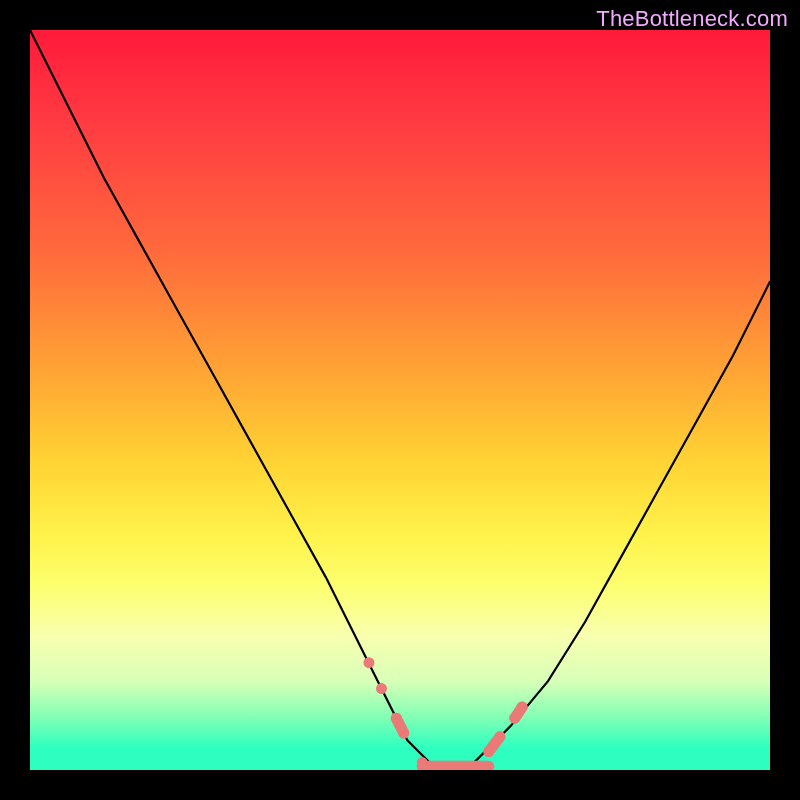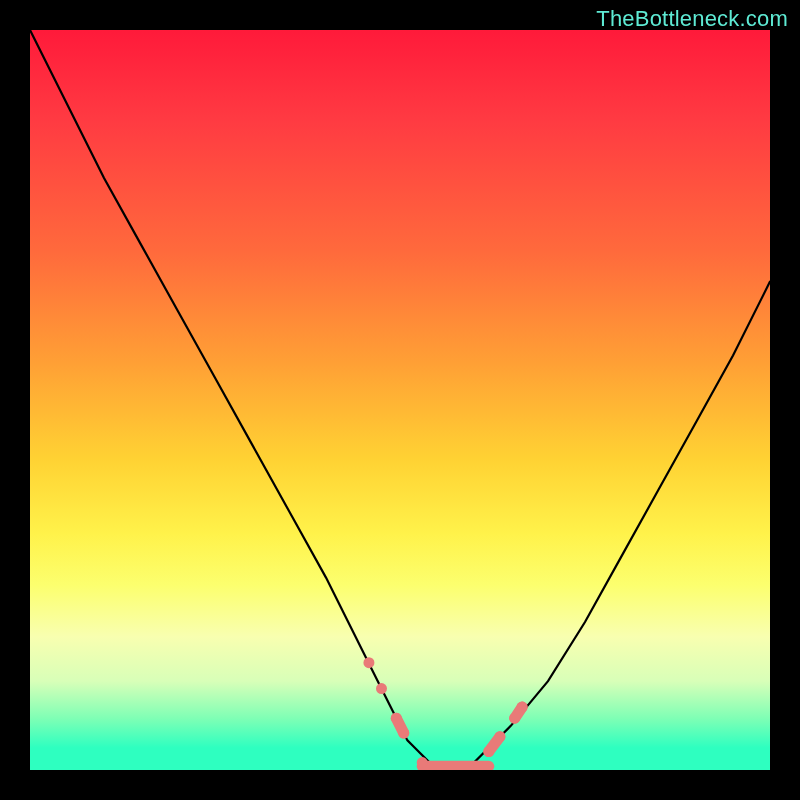--- a/index.html
+++ b/index.html
@@ -37,21 +37,21 @@
       #d8ffb8 88%,
       #7fffb5 93%,
       #2effc0 97%,
       #2effc0 100%
     );
   }
   .watermark {
     position: absolute;
     top: 6px;
     right: 12px;
-    color: #5eead4;
+    color: #f0abfc;
     font-size: 22px;
     font-weight: 500;
     letter-spacing: 0.2px;
     user-select: none;
     text-align: center;
   }
   svg.curve {
     position: absolute;
     left: 0; top: 0;
     width: 740px; height: 740px;

